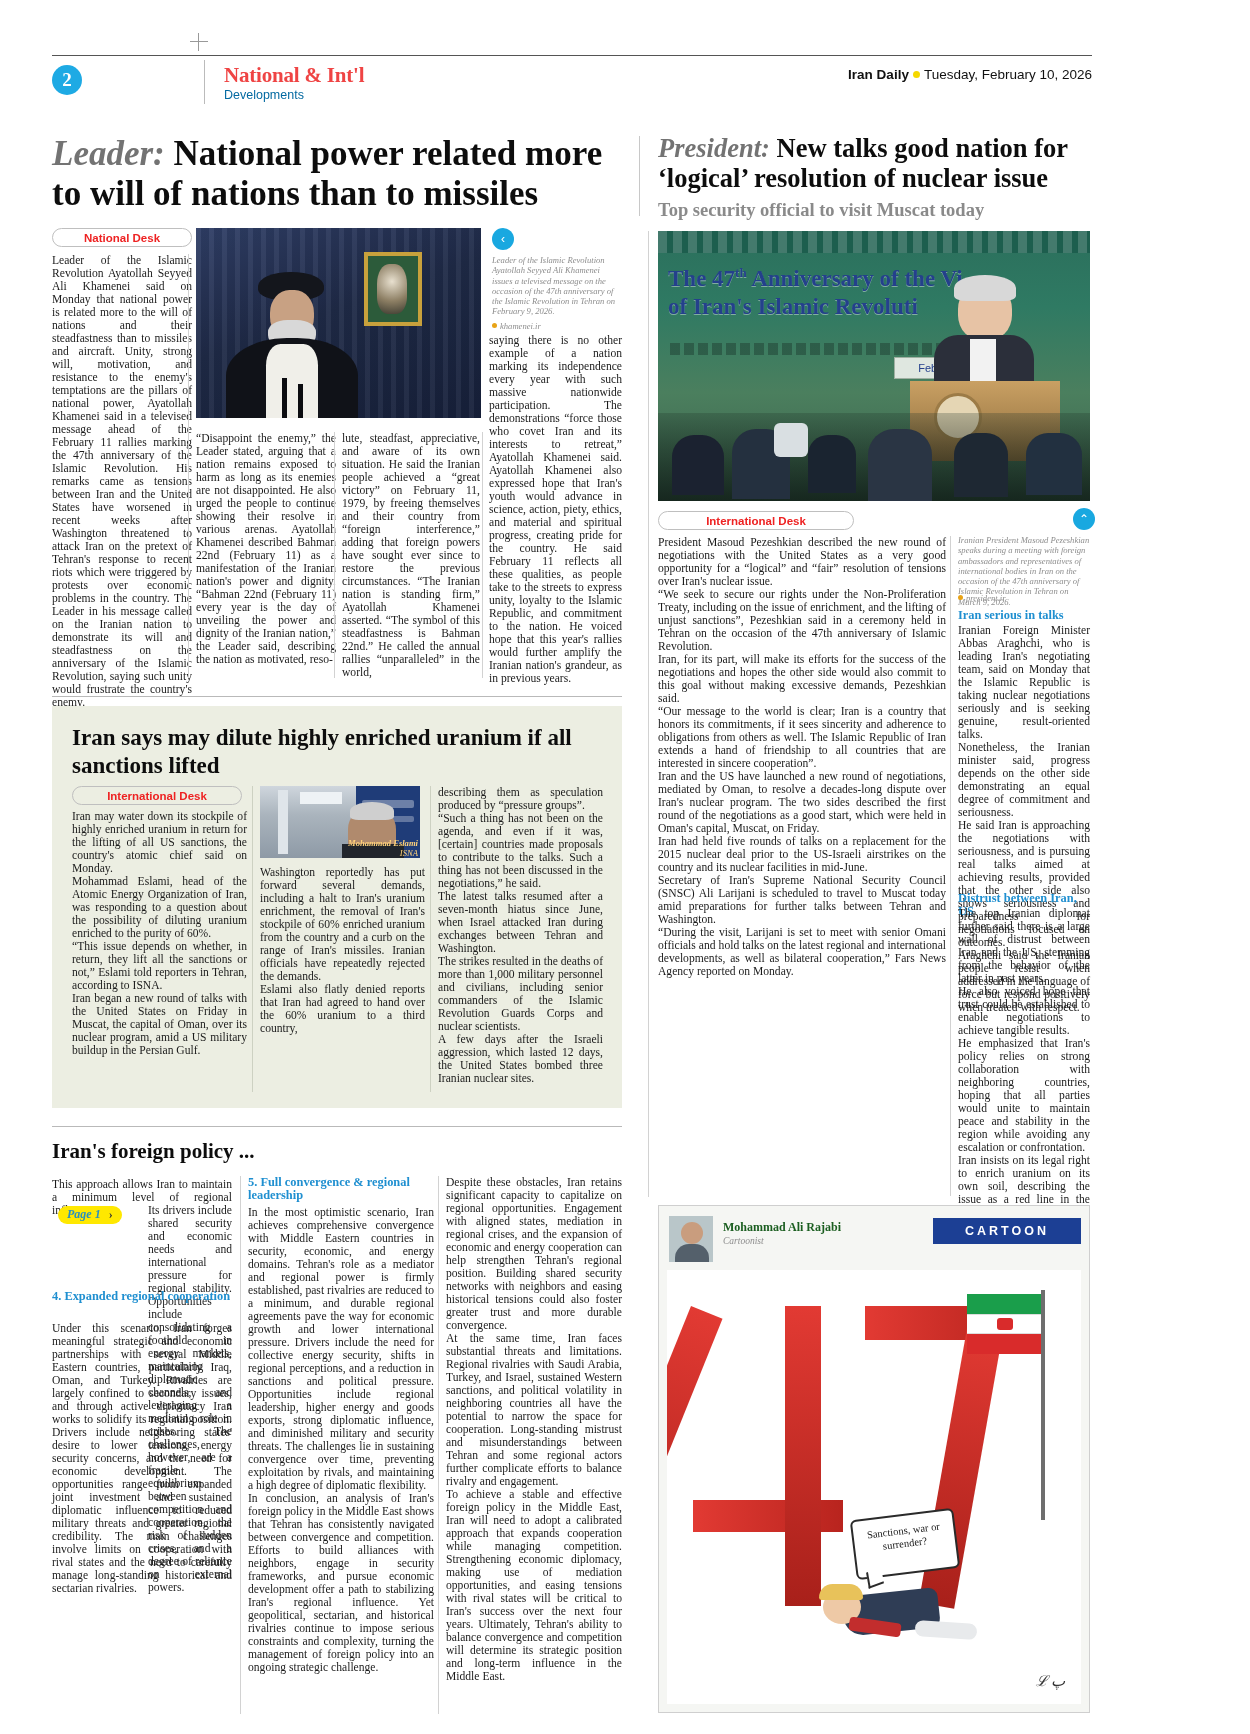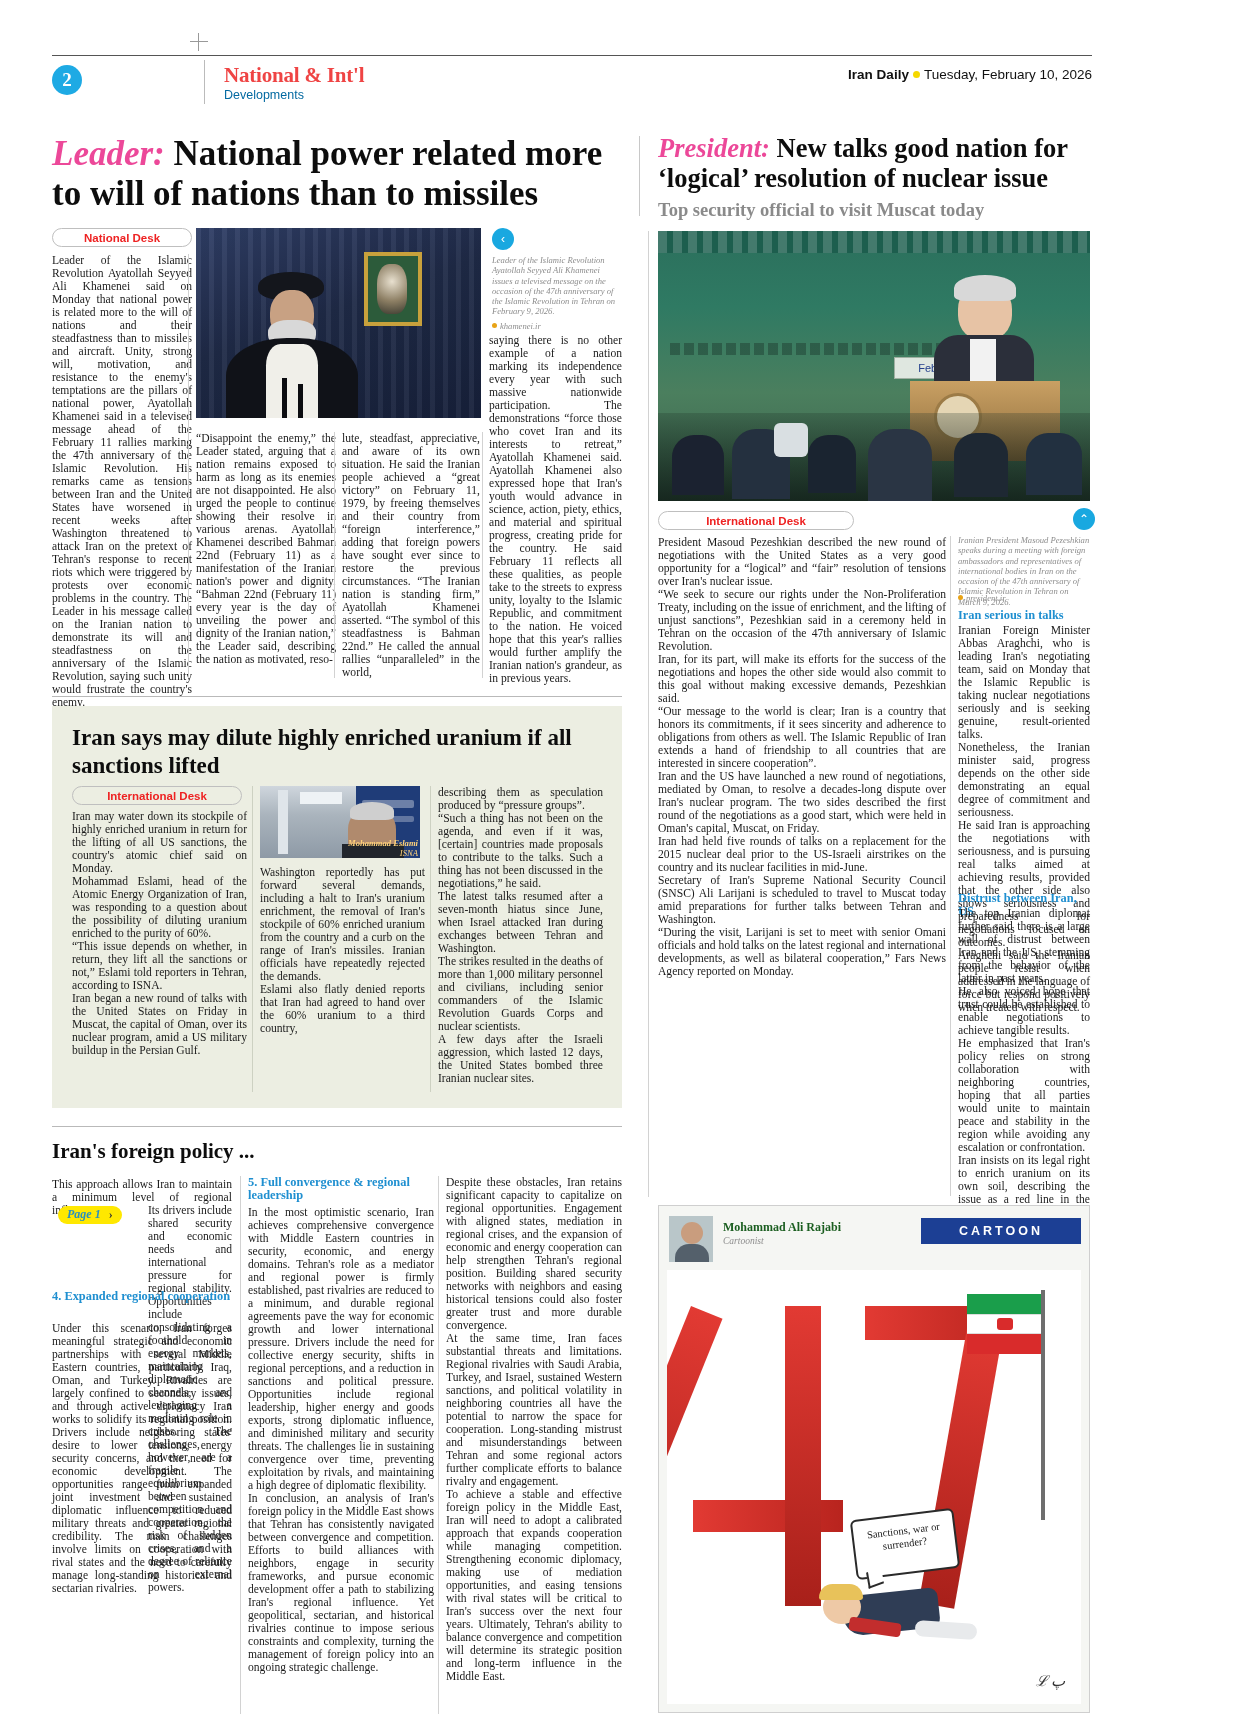--- a/index.html
+++ b/index.html
@@ -54,21 +54,21 @@
   .dot-yellow {
     display: inline-block; width: 7px; height: 7px; border-radius: 50%;
     background: #f5d800; margin: 0 4px 1px 4px; vertical-align: middle;
   }
 
   
   .hl {
     font-family: "Liberation Serif", serif;
     font-weight: bold; color: #0d0d0d; line-height: 1.13;
   }
-  .hl .kicker { color: #ec4899; font-style: italic; font-weight: bold; }
+  .hl .kicker { color: #737373; font-style: italic; font-weight: bold; }
 
   .lead-hl { position: absolute; left: 52px; top: 134px; width: 575px; font-size: 35px; }
   .pres-hl { position: absolute; left: 658px; top: 134px; width: 432px; font-size: 26.5px; }
   .pres-sub {
     position: absolute; left: 658px; top: 200px; width: 432px;
     font-family: "Liberation Serif", serif; font-size: 18.5px;
     font-weight: bold; color: #8a8a8a;
   }
   .vert-rule { position: absolute; left: 639px; top: 136px; width: 1px; height: 80px; background: #c8c8c8; }
 
@@ -208,20 +208,24 @@
   <div class="vsep" style="left:188px;top:254px;height:424px;"></div>
   <div class="vsep" style="left:334px;top:432px;height:246px;"></div>
   <div class="vsep" style="left:482px;top:432px;height:246px;"></div>
 
   <div class="photo" style="left:658px; top:231px; width:432px; height:270px;">
     <div style="position:absolute;inset:0;background:linear-gradient(180deg,#2b6f5c 0%,#2f7a63 28%,#4b7f5e 60%,#3a5f4a 100%);"></div>
 
     <div style="position:absolute;left:0;top:0;width:100%;height:22px;background:#1d5e4e;"></div>
     <div style="position:absolute;left:0;top:0;width:100%;height:22px;background:repeating-linear-gradient(90deg,rgba(255,255,255,0.35) 0 9px,transparent 9px 15px);opacity:.5;"></div>
 
+    <div style="position:absolute;left:10px;top:28px;width:412px;height:92px;color:#2a3b86;font-family:'Liberation Serif',serif;font-weight:bold;font-size:23px;line-height:28px;text-shadow:0 1px 0 rgba(255,255,255,.4);">
+      <span style="color:#24408c;">The 47<span style="font-size:13px;vertical-align:super">th</span> Anniversary of the Vi</span><br>
+      <span style="color:#24408c;">of Iran's Islamic Revoluti</span>
+    </div>
 
     <div style="position:absolute;left:12px;top:112px;width:300px;height:12px;background:repeating-linear-gradient(90deg,#27503f 0 10px,transparent 10px 14px);opacity:.7;"></div>
 
     <div style="position:absolute;left:236px;top:126px;width:120px;height:22px;background:#dfe7e0;border:1px solid #9fb0a2;color:#24408c;font-family:'Liberation Sans',sans-serif;font-size:11px;line-height:20px;text-align:center;">February 2026</div>
 
     <div style="position:absolute;left:300px;top:52px;width:54px;height:58px;background:#e7c3a5;border-radius:45%;"></div>
     <div style="position:absolute;left:296px;top:44px;width:62px;height:26px;background:#d8d8d8;border-radius:50% 50% 20% 20%;"></div>
     <div style="position:absolute;left:276px;top:104px;width:100px;height:78px;background:#2b2f3a;border-radius:24px 24px 0 0;"></div>
     <div style="position:absolute;left:312px;top:108px;width:26px;height:72px;background:#f2f2f2;"></div>
 
@@ -343,21 +347,21 @@
 
   <div class="cartoon-frame" style="left:658px;top:1205px;width:432px;height:508px;">
     <div style="position:absolute;inset:0;background:#f5f6f3;"></div>
 
     <div style="position:absolute;left:10px;top:10px;width:44px;height:46px;background:#b9c6c9;overflow:hidden;">
       <div style="position:absolute;left:12px;top:6px;width:22px;height:22px;border-radius:50%;background:#c99d7e;"></div>
       <div style="position:absolute;left:6px;top:28px;width:34px;height:20px;background:#54606b;border-radius:14px 14px 0 0;"></div>
     </div>
     <div class="cart-name" style="position:absolute;left:64px;top:14px;">Mohammad Ali Rajabi</div>
     <div class="cart-role" style="position:absolute;left:64px;top:30px;">Cartoonist</div>
-    <div class="cartoon-label" style="right:8px;top:12px;width:160px;height:26px;line-height:26px;">CARTOON</div>
+    <div class="cartoon-label" style="right:8px;top:12px;width:148px;height:26px;line-height:26px;">CARTOON</div>
 
     <div style="position:absolute;left:8px;top:64px;right:8px;bottom:8px;background:#ffffff;overflow:hidden;">
 
       <div style="position:absolute;left:24px;top:36px;width:34px;height:300px;background:linear-gradient(180deg,#e23a33,#a8201a);transform:rotate(22deg);transform-origin:top left;"></div>
       <div style="position:absolute;left:26px;top:230px;width:150px;height:32px;background:linear-gradient(90deg,#e23a33,#b8241e);"></div>
       <div style="position:absolute;left:118px;top:36px;width:36px;height:300px;background:linear-gradient(180deg,#e23a33,#a8201a);"></div>
 
       <div style="position:absolute;left:198px;top:36px;width:152px;height:34px;background:linear-gradient(90deg,#e23a33,#b8241e);"></div>
       <div style="position:absolute;left:300px;top:60px;width:36px;height:280px;background:linear-gradient(180deg,#e23a33,#a8201a);transform:rotate(10deg);transform-origin:top center;"></div>
 

